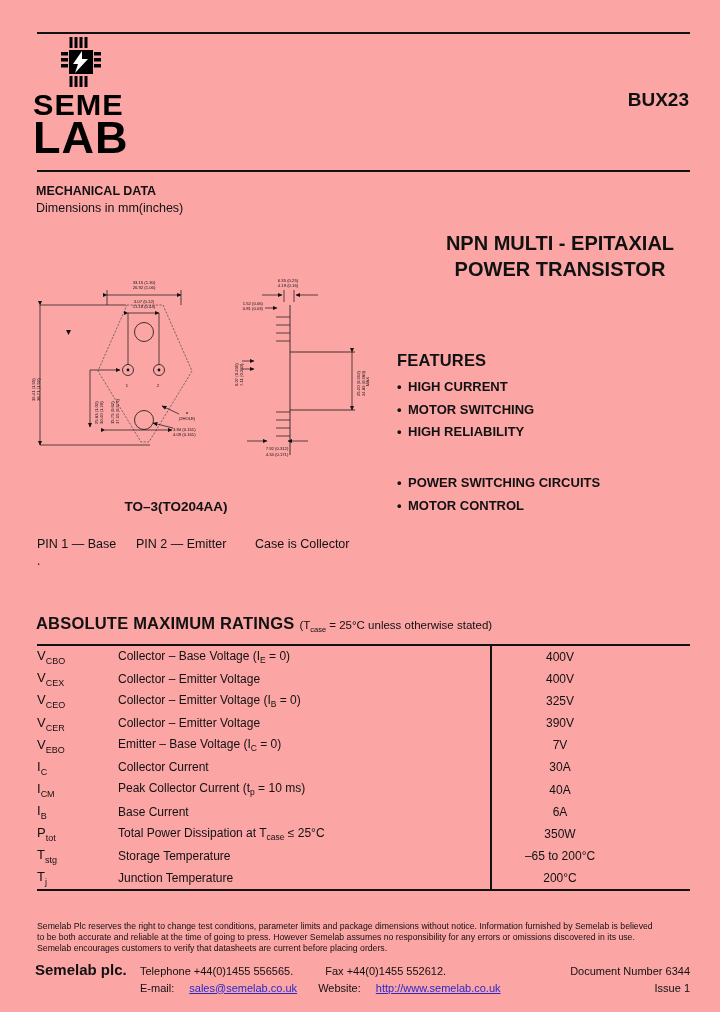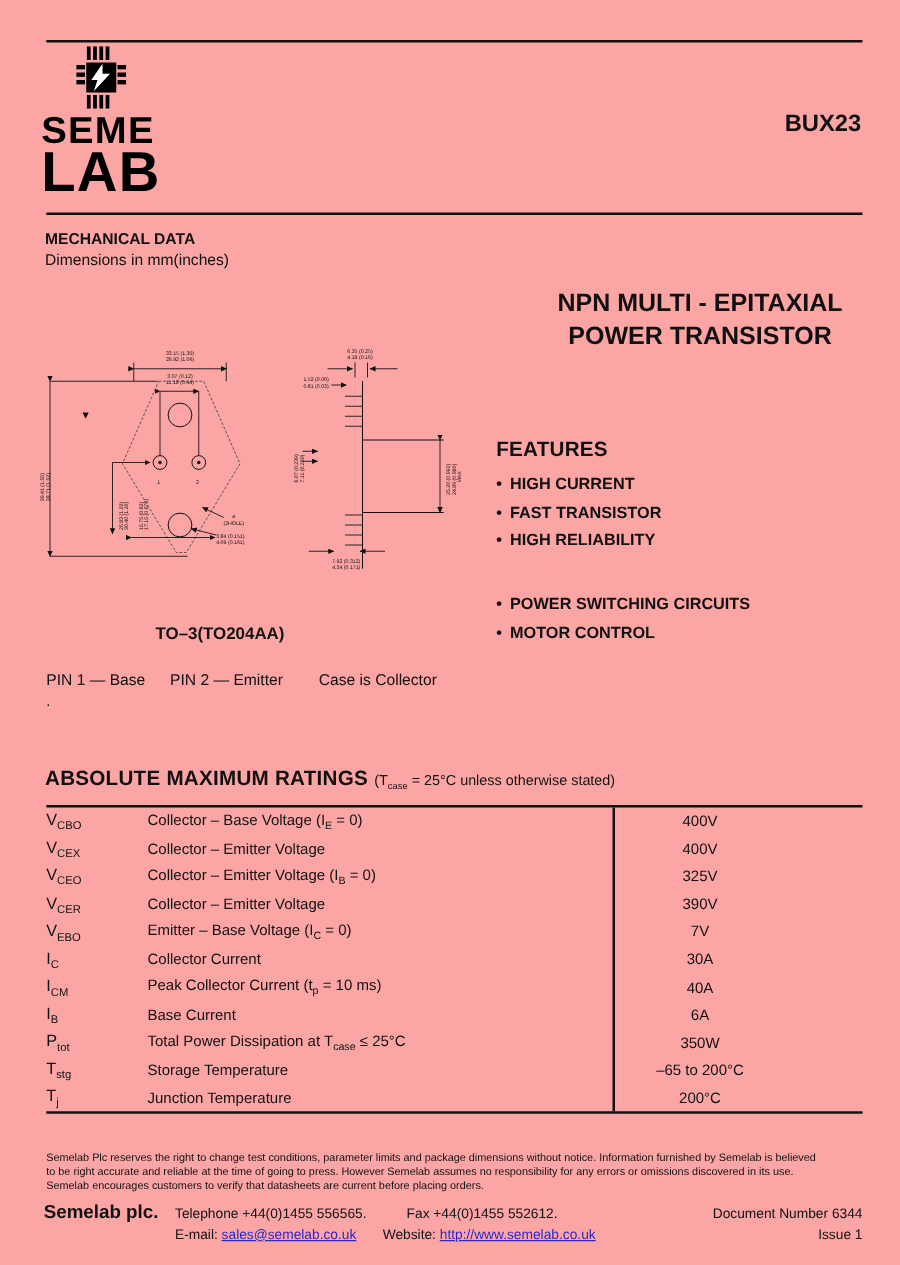--- a/index.html
+++ b/index.html
@@ -42,21 +42,21 @@
   .trow .sym sub{font-size:9px;}
   .trow .desc{flex:1;}
   .trow .desc sub{font-size:8.5px;}
   .trow .val{width:200px;box-sizing:border-box;padding-right:60px;text-align:center;}
   #tbl-divider{position:absolute;left:453px;top:0;bottom:0;width:1.5px;background:#111;}
   
   #disclaimer{left:37px;top:921px;width:655px;font-size:8.7px;line-height:10.8px;color:#111;}
   #company{left:35px;top:961px;font-size:15px;font-weight:bold;}
   #contact{left:140px;top:963px;font-size:11px;line-height:16.5px;white-space:nowrap;}
   #docblock{right:30px;top:963px;text-align:right;font-size:11px;line-height:16.5px;}
-  a.lnk{color:#2828cc;text-decoration:underline;}
+  a.lnk{color:#2828cc;text-decoration:underline;margin-left:12px;}
   .gap12{margin-left:29px;}
   .gap18{margin-left:18px;}
 </style>
 </head>
 <body>
 
 <div class="page">
 
   <div class="rule" style="left:37px;top:32px;width:653px;height:2px;"></div>
 
@@ -91,21 +91,21 @@
 
   <div class="abs" id="title-block">
     <div>NPN MULTI - EPITAXIAL</div>
     <div>POWER TRANSISTOR</div>
   </div>
 
   <div class="sect" style="top:351px;">
     <h3>FEATURES</h3>
     <ul class="blist">
       <li><span class="bullet">•</span><span>HIGH CURRENT</span></li>
-      <li><span class="bullet">•</span><span>FAST TRANSISTOR</span></li>
+      <li><span class="bullet">•</span><span>MOTOR SWITCHING</span></li>
       <li><span class="bullet">•</span><span>HIGH RELIABILITY</span></li>
     </ul>
   </div>
 
   <div class="sect" style="top:466px;">
     <ul class="blist">
       <li><span class="bullet">•</span><span>POWER SWITCHING CIRCUITS</span></li>
       <li><span class="bullet">•</span><span>MOTOR CONTROL</span></li>
     </ul>
   </div>
@@ -274,21 +274,21 @@
           <span class="sym"><span>T</span><sub>j</sub></span>
           <span class="desc">Junction Temperature</span>
           <span class="val">200°C</span>
         </div>
       </div>
     <div id="tbl-divider"></div>
   </div>
 
   <div class="abs" id="disclaimer">
     <div>Semelab Plc reserves the right to change test conditions, parameter limits and package dimensions without notice. Information furnished by Semelab is believed</div>
-    <div>to be right accurate and reliable at the time of going to press. However Semelab assumes no responsibility for any errors or omissions discovered in its use.</div>
+    <div>to be both accurate and reliable at the time of going to press. However Semelab assumes no responsibility for any errors or omissions discovered in its use.</div>
     <div>Semelab encourages customers to verify that datasheets are current before placing orders.</div>
   </div>
 
   <div class="abs" id="company">Semelab plc.</div>
   <div class="abs" id="contact">
     <div>
       <span>Telephone +44(0)1455 556565.</span>
       <span class="gap12">Fax +44(0)1455 552612.</span>
     </div>
     <div>

